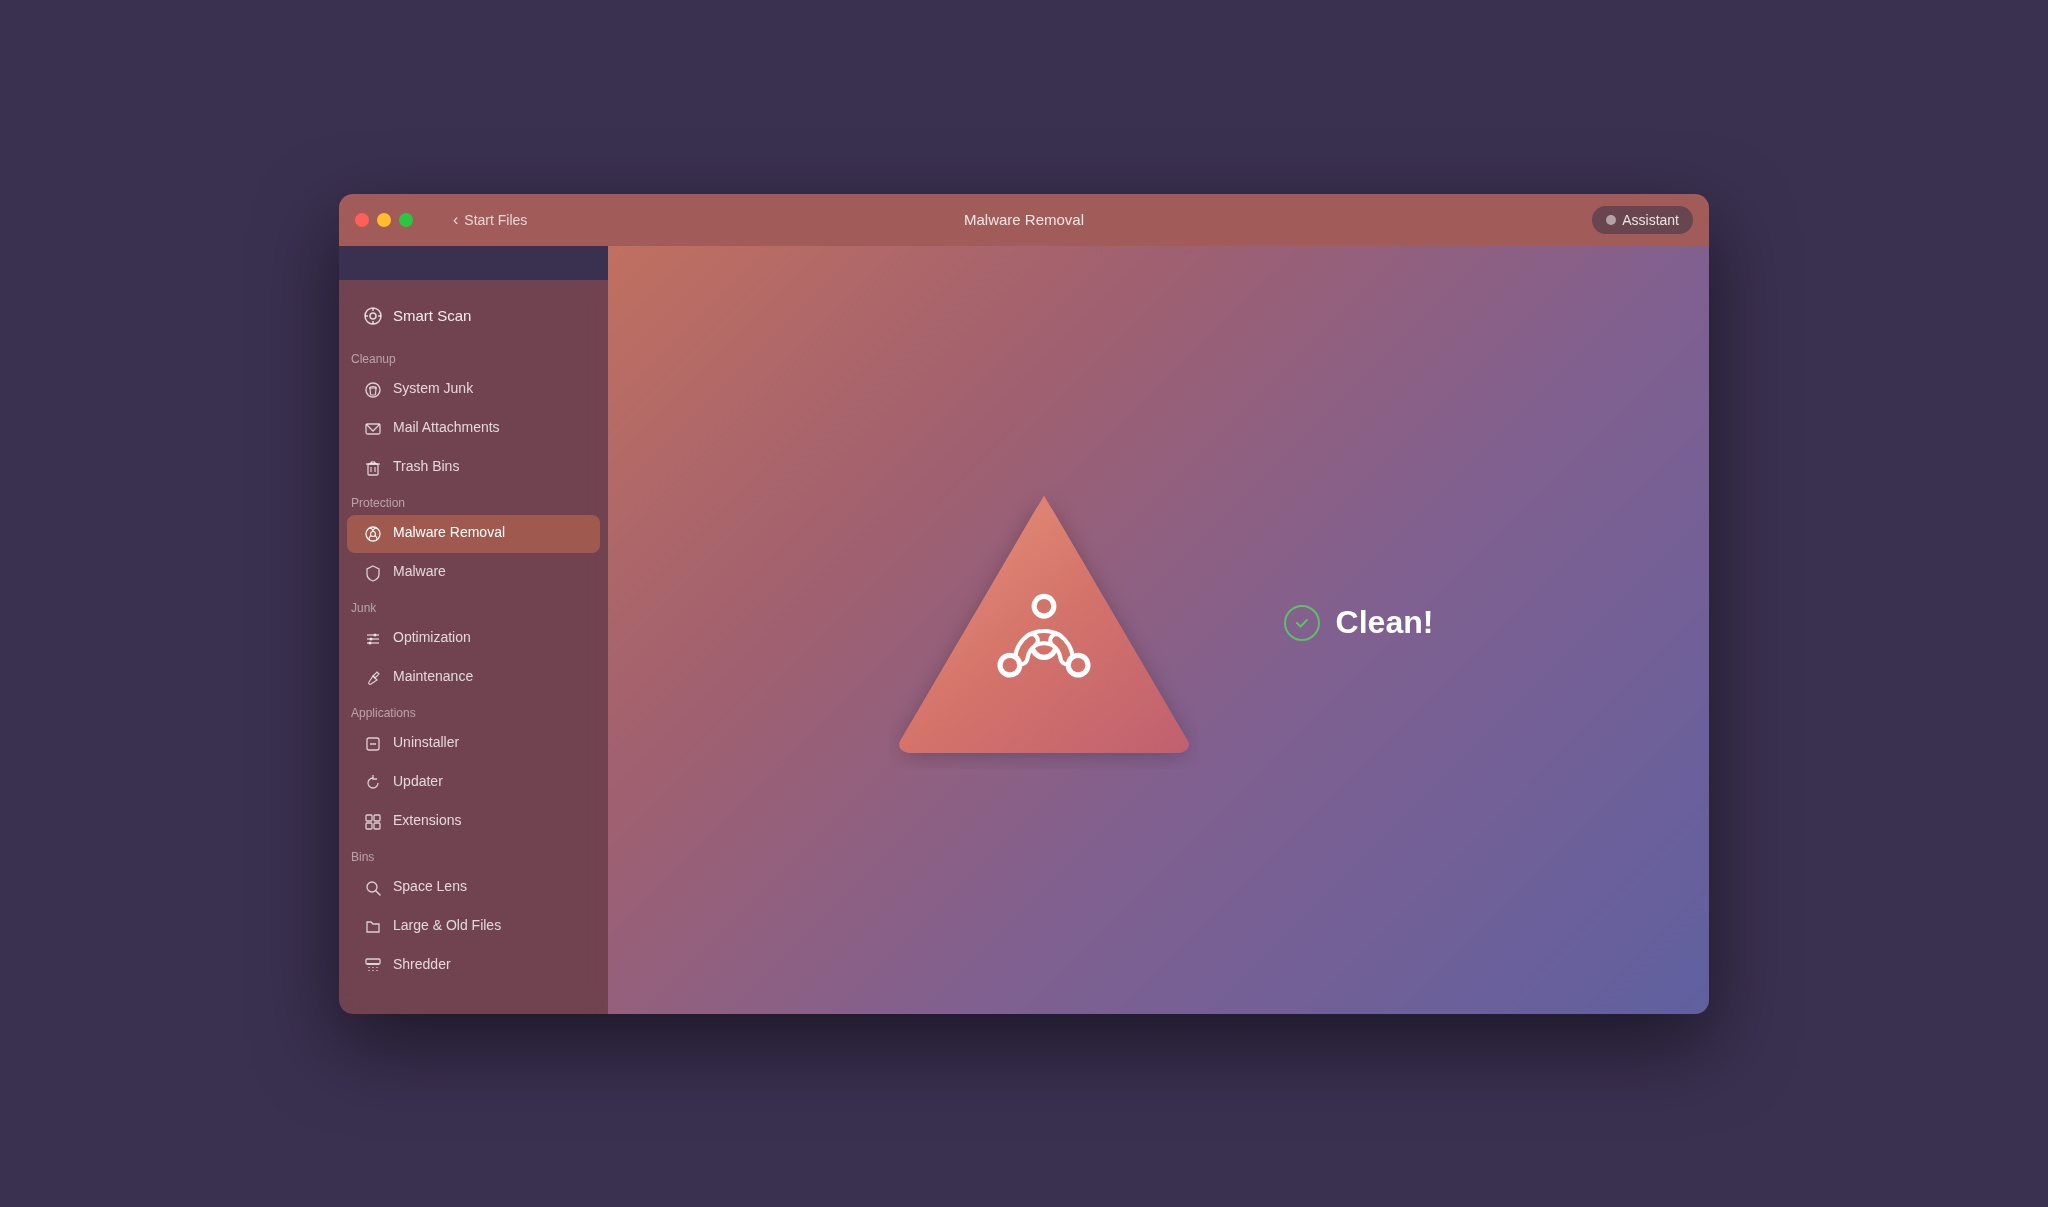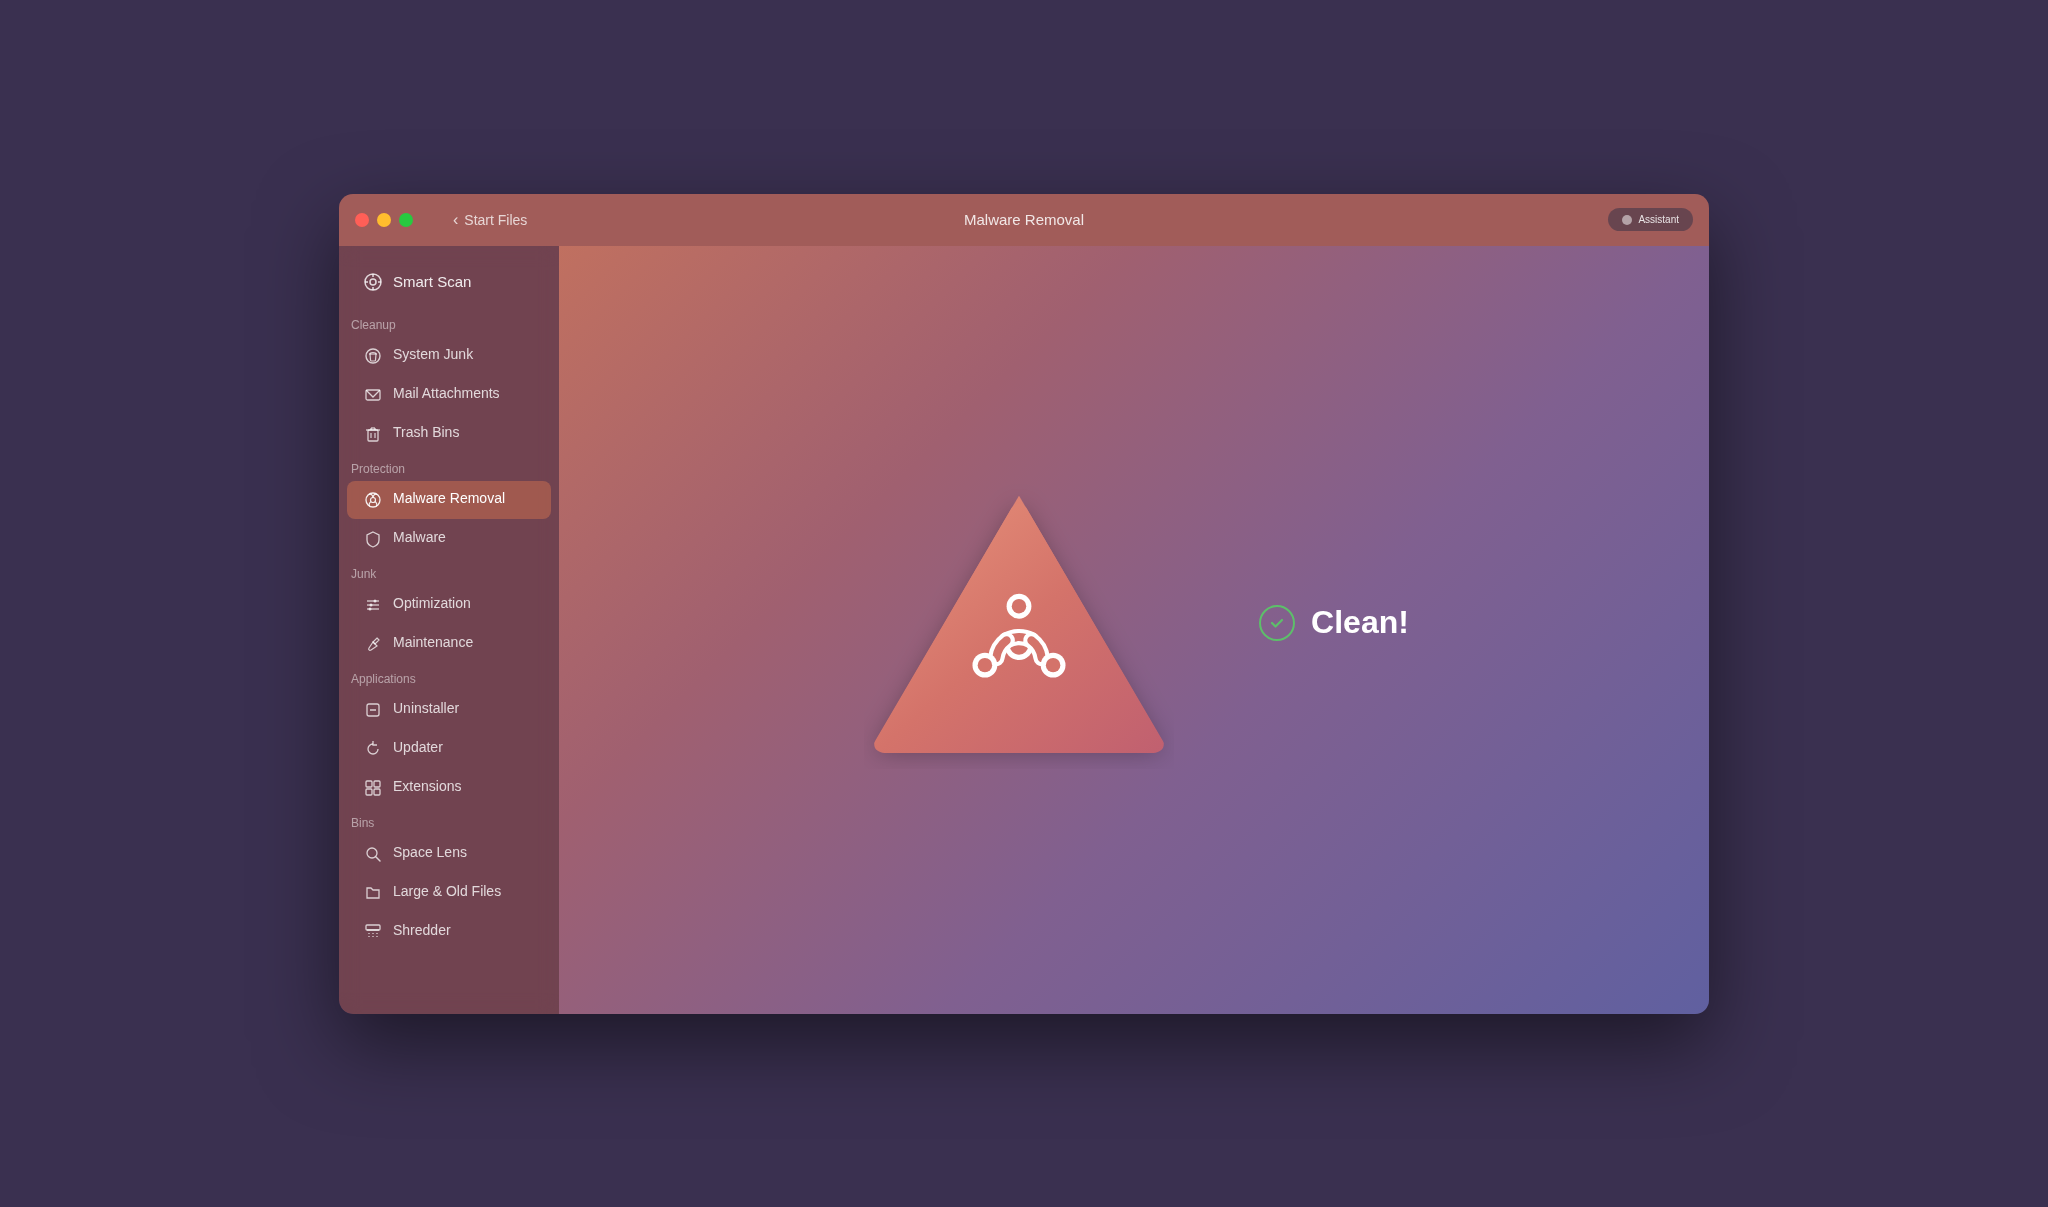--- a/index.html
+++ b/index.html
@@ -67,21 +67,21 @@
       font-size: 14px;
       cursor: pointer;
     }
 
     .titlebar-assistant {
       margin-left: auto;
       background: rgba(80,60,75,0.7);
       border: none;
       border-radius: 20px;
       color: rgba(255,255,255,0.85);
-      font-size: 10px;
+      font-size: 14px;
       padding: 6px 14px;
       display: flex;
       align-items: center;
       gap: 6px;
       cursor: pointer;
     }
 
     .assistant-dot {
       width: 10px;
       height: 10px;
@@ -89,26 +89,27 @@
       background: rgba(255,255,255,0.5);
     }
 
     .window-body {
       display: flex;
       flex: 1;
       overflow: hidden;
     }
 
     .sidebar {
-      width: 220px;
+      width: 269px;
       background: rgba(150, 80, 80, 0.6);
       backdrop-filter: blur(10px);
       padding: 16px 0;
       overflow-y: auto;
       flex-shrink: 0;
+      margin-top: 34px;
     }
 
     .sidebar-smart-scan {
       display: flex;
       align-items: center;
       gap: 10px;
       padding: 10px 16px;
       color: rgba(255,255,255,0.9);
       font-size: 15px;
       font-weight: 500;

